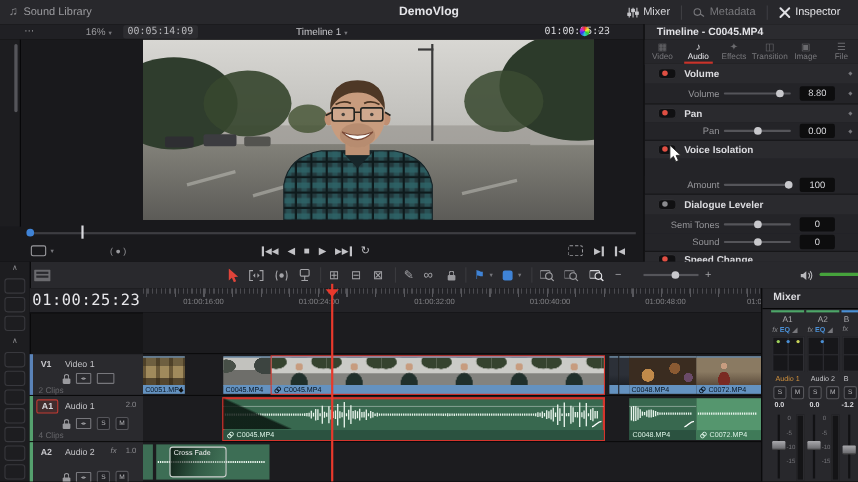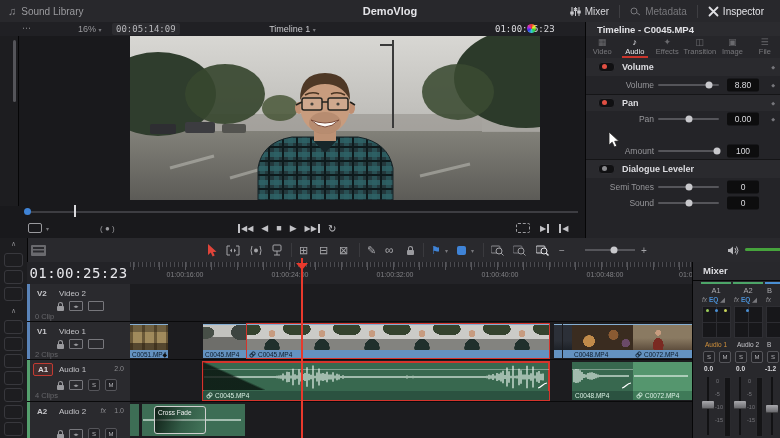--- a/index.html
+++ b/index.html
@@ -370,20 +370,26 @@
         <span class="kf">◆</span>
       </div>
       <div class="prow" style="height:16px;">
         <span class="plabel">Pan</span>
         <span class="slider">
             <span class="knob" style="left:50%;"></span>
           </span>
         <span class="vbox">0.00</span>
         <span class="kf">◆</span>
       </div>
+      <div class="sec" style="height:16px;">
+        <span class="tog">
+            <i></i>
+          </span>
+        <span class="sectitle">Voice Isolation</span>
+      </div>
       <div class="prow" style="height:16px;margin-top:16px;">
         <span class="plabel">Amount</span>
         <span class="slider">
             <span class="knob" style="left:96%;"></span>
           </span>
         <span class="vbox">100</span>
       </div>
       <div class="sec" style="height:18px;">
         <span class="tog off">
             <i></i>
@@ -396,20 +402,26 @@
             <span class="knob" style="left:50%;"></span>
           </span>
         <span class="vbox">0</span>
       </div>
       <div class="prow" style="height:16px;">
         <span class="plabel">Sound</span>
         <span class="slider">
             <span class="knob" style="left:50%;"></span>
           </span>
         <span class="vbox">0</span>
+      </div>
+      <div class="sec" style="height:14px;">
+        <span class="tog">
+            <i></i>
+          </span>
+        <span class="sectitle">Speed Change</span>
       </div>
     </div>
   </div>
 
   <svg class="abs" style="left:608px;top:131px;z-index:200;" width="12" height="17" viewBox="0 0 12 17">
     <path d="M1,1 L1,14 L4.2,11.2 L6.4,16 L8.8,15 L6.7,10.3 L10.8,10.1 Z" fill="#fff" stroke="#222" stroke-width=".8"></path>
   </svg>
 
   <div class="tbar">
     <div class="ti" style="left:4px;">
@@ -518,31 +530,20 @@
 
   <div class="ruler">
     <span class="rlab" style="left:55px;">01:00:16:00</span>
     <span class="rlab" style="left:160px;">01:00:24:00</span>
     <span class="rlab" style="left:265px;">01:00:32:00</span>
     <span class="rlab" style="left:370px;">01:00:40:00</span>
     <span class="rlab" style="left:475px;">01:00:48:00</span>
     <span class="rlab partial" style="left:549px;">01:0</span>
   </div>
 
-  <div class="thdr" style="top:284px;height:37px;">
-    <span class="cbar" style="background:#5a83b8;"></span>
-    <span class="tid">V2</span>
-    <span class="tname">Video 2</span>
-    <div class="trow-icons" style="top:17px;">
-      <span class="i-lock"></span>
-      <span class="obox">◂▸</span>
-      <span class="obox" style="width:14px;"></span>
-    </div>
-    <span class="tcount" style="top:28px;">0 Clip</span>
-  </div>
   <div class="thdr" style="top:322px;height:37px;">
     <span class="cbar" style="background:#5a83b8;"></span>
     <span class="tid">V1</span>
     <span class="tname">Video 1</span>
     <div class="trow-icons" style="top:17px;">
       <span class="i-lock"></span>
       <span class="obox">◂▸</span>
       <span class="obox" style="width:14px;"></span>
     </div>
     <span class="tcount" style="top:28px;">2 Clips</span>

